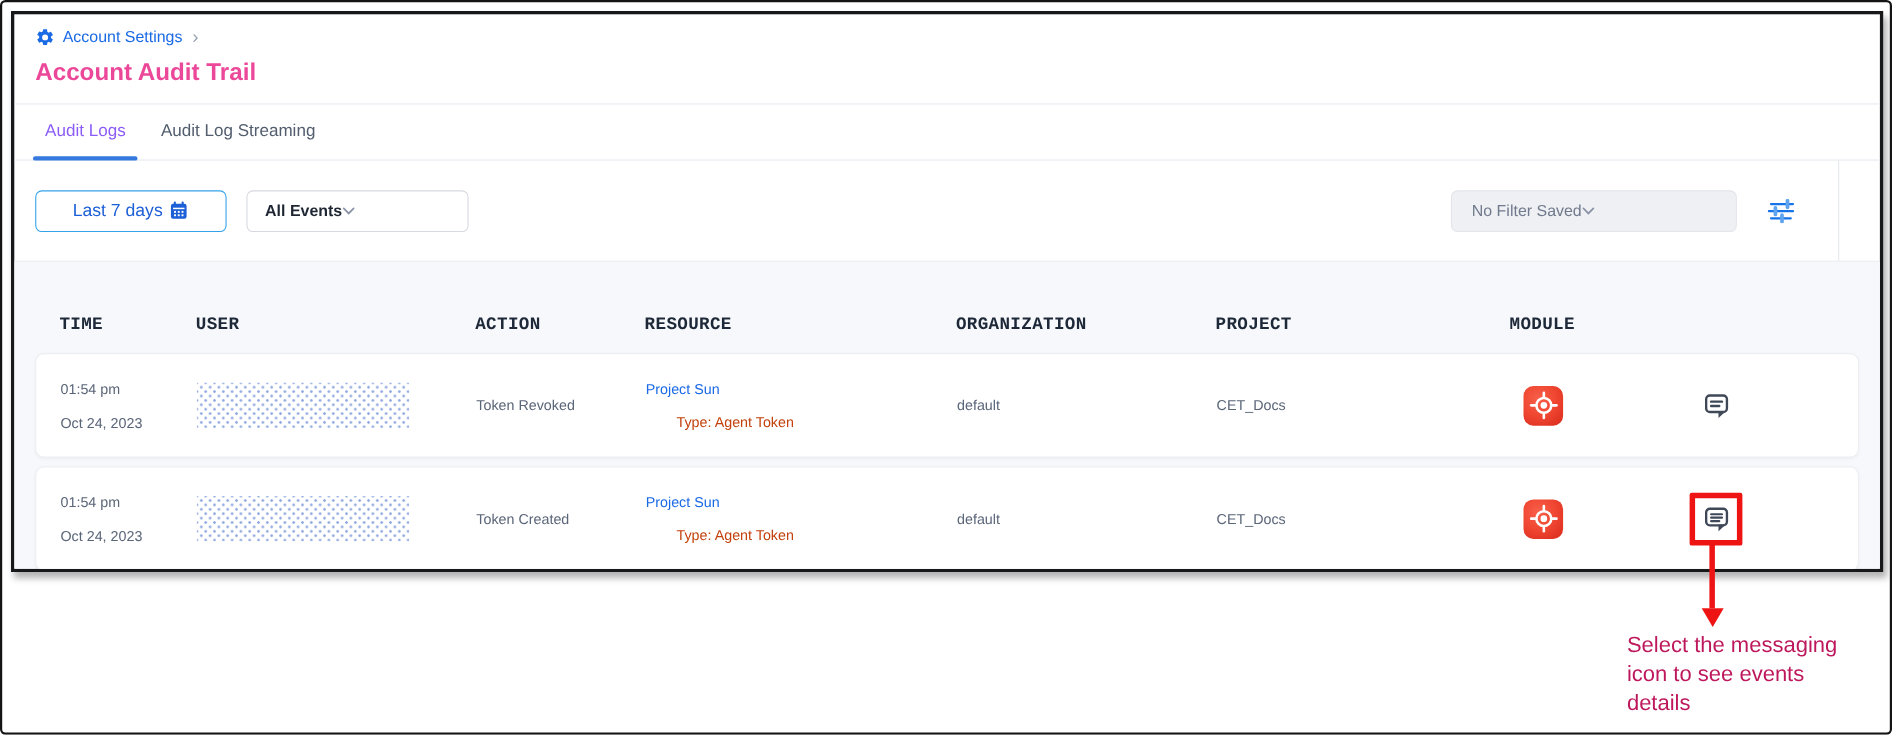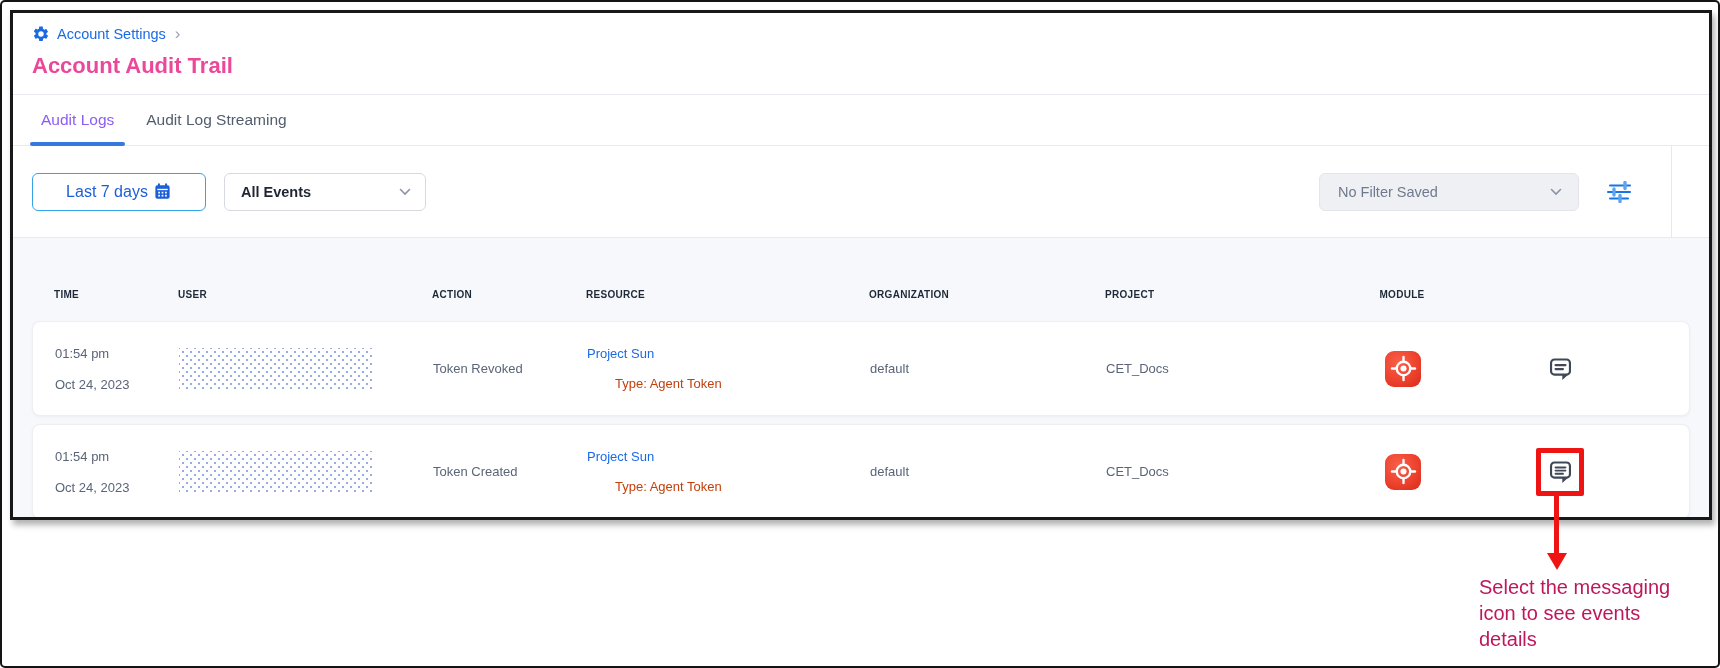--- a/index.html
+++ b/index.html
@@ -29,37 +29,37 @@
   .tab.active { color:#8b5cf6; }
   .tab.active::after { content:""; position:absolute; left:0; right:0; bottom:-1px; height:4px;
                        background:#3579de; border-radius:3px; }
 
   
   .filter-bar { display:flex; align-items:center; height:91px; padding:0 0 0 19px; }
   .date-btn { display:flex; align-items:center; justify-content:center; gap:5px; width:174px; height:38px;
               border:1.5px solid #35a3ea; border-radius:6px; background:#fff; color:#1d5fd6;
               font-size:16px; cursor:pointer; }
   .date-btn svg { width:19px; height:19px; }
-  .select { display:flex; align-items:center; justify-content:space-between; height:38px;
+  .select { display:flex; align-items:center; justify-content:flex-start; height:38px;
             border-radius:6px; font-size:14.5px; cursor:pointer; }
   .select .chev { display:flex; }
   .select-events { width:202px; margin-left:18px; background:#fff; border:1px solid #d7d9e0;
                    color:#1f2633; font-weight:700; padding:0 14px 0 16px; }
   .select-saved { width:260px; background:#eef0f4; border:1px solid #e3e5ea; color:#707a8c;
                   padding:0 16px 0 18px; margin-left:auto; }
   .sliders-btn { width:26px; height:24px; margin-left:28px; display:flex; align-items:center; cursor:pointer; }
   .v-divider { width:1px; height:91px; background:#e6e8ed; margin-left:38px; }
   .filter-end-pad { width:37px; }
 
   
   .table-section { background:#f7f8fb; height:283px; padding-top:48px; }
   .row-grid { display:grid; grid-template-columns:124px 254px 154px 283px 236px 227px 140px 174px;
               align-items:center; padding:0 22px; }
   .thead { margin:0 19px 18px 19px; height:17px; }
-  .th { font-size:10px; font-weight:700; color:#1d2838; letter-spacing:.3px; }
+  .th { font-size:16px; font-weight:700; color:#1d2838; letter-spacing:.3px;font-family:Liberation Mono, monospace; }
   .th.center { justify-self:center; }
   .row-card { margin:0 19px 8px 19px; height:95px; background:#fff; border:1px solid #edeff3;
               border-radius:8px; box-shadow:0 1px 3px rgba(20,30,60,.05); }
   .cell { font-size:13px; color:#5a6578; }
   .cell-time { line-height:31px; }
   .user-redacted { width:193px; height:41px;
       background-image:
         radial-gradient(circle, rgba(62,105,200,.55) 1px, transparent 1.4px),
         radial-gradient(circle, rgba(62,105,200,.55) 1px, transparent 1.4px);
       background-size:8px 8px; background-position:0 0, 4px 4px; }

